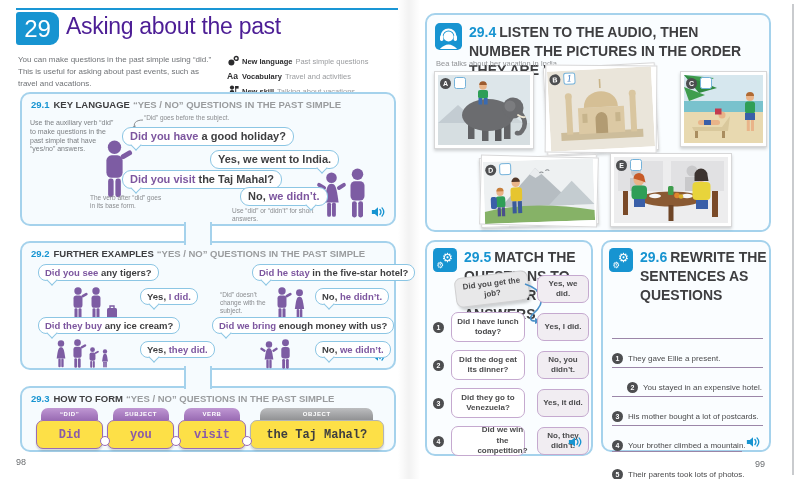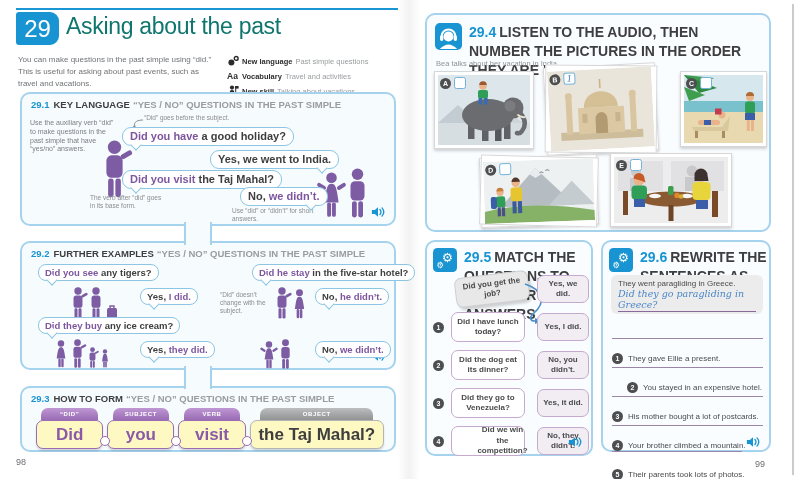--- a/index.html
+++ b/index.html
@@ -8,21 +8,21 @@
   .page { position:absolute; top:0; height:479px; }
   .page-left { left:0; width:408px; }
   .page-right { left:408px; width:392px; }
   .gutter { position:absolute; left:398px; top:0; width:22px; height:479px;
             background:linear-gradient(to right, rgba(0,0,0,0) 0%, rgba(0,0,0,.05) 50%, rgba(0,0,0,0) 100%); }
   .edge-line { position:absolute; left:792px; top:4px; width:1.5px; height:471px; background:#c9cbce; }
 
   .top-rule { position:absolute; left:16px; top:8px; width:382px; height:2px; background:#1a96d5; }
   .unit-num { position:absolute; left:16px; top:12px; width:43px; height:33px; background:#1794d1;
               border-radius:3px 9px 9px 3px; color:#fff; font-size:24px; display:flex; align-items:center; justify-content:center; }
-  .unit-title { position:absolute; left:66px; top:13px; font-size:23px; font-weight:400; color:#0f766e; letter-spacing:-.3px; }
+  .unit-title { position:absolute; left:66px; top:13px; font-size:23px; font-weight:400; color:#4c1d95; letter-spacing:-.3px; }
   .intro-text { position:absolute; left:18px; top:54px; width:198px; font-size:8px; line-height:1.5; color:#6f7276; }
   .key-list { position:absolute; left:226px; top:55px; width:172px; }
   .key-row { display:flex; align-items:center; margin-bottom:4px; }
   .key-ico { width:13px; display:flex; justify-content:center; margin-right:3px; flex:none; }
   .key-label { font-size:7.5px; font-weight:bold; color:#2e2e30; margin-right:3px; white-space:nowrap; }
   .key-val { font-size:7.5px; color:#9a9c9f; white-space:nowrap; }
   .aa { font-size:8.5px; font-weight:bold; color:#2e2e30; }
 
   .panel { position:absolute; border:2px solid #a5d2ec; border-radius:10px; background:#f6fbfe; }
   .neck { position:absolute; left:184px; width:28px; background:#f6fbfe;
@@ -43,23 +43,23 @@
   .person { fill:#7d5ca3; overflow:visible; }
   .pgroup { position:absolute; display:flex; align-items:flex-end; gap:2px; }
   .audio { position:absolute; right:9px; bottom:6px; width:14px; height:12px; cursor:pointer; }
 
   .puzzle-row { position:absolute; left:14px; top:20px; width:348px; display:flex; gap:4px; }
   .piece { position:relative; flex:1; }
   .piece.wide { flex:2; }
   .ptab { height:12px; margin:0 auto; width:84%; border-radius:7px 7px 0 0;
           background:linear-gradient(#bf97d3,#9a6cb4); color:#fff; font-size:6px; font-weight:bold;
           text-align:center; line-height:13px; letter-spacing:.6px; }
-  .pbody { height:29px; background:#fef9c3; border:1.6px solid #9a6cb4; border-radius:7px;
-           display:flex; align-items:center; justify-content:center; font-weight:bold; font-size:17px;
-           color:#8a5aa8; box-shadow:0 2px 2px rgba(0,0,0,.14); }
+  .pbody { height:29px; background:#fde047; border:1.6px solid #9a6cb4; border-radius:7px;
+           display:flex; align-items:center; justify-content:center; font-weight:bold; font-size:12px;
+           color:#8a5aa8; box-shadow:0 2px 2px rgba(0,0,0,.14);font-family:Liberation Mono, monospace; }
   .piece.gray .ptab { background:linear-gradient(#bcbdbf,#919294); }
   .piece.gray .pbody { border-color:#b3b4b6; color:#3e3e40; }
   .knob { position:absolute; top:27.5px; width:10px; height:10px; border-radius:50%;
           background:#fff; border:1.6px solid #9a6cb4; z-index:2; }
 
   .ex-head { position:absolute; display:flex; align-items:flex-start; }
   .ex-ico { flex:none; margin-right:7px; }
   .ex-title { font-size:14px; font-weight:bold; color:#3e3e40; line-height:1.35; }
   .ex-title .num { color:#1794d1; margin-right:3px; }
   .caption { position:absolute; font-size:7.5px; color:#919396; }
@@ -251,20 +251,21 @@
           </svg>
         <svg class="person" viewBox="0 0 20 40" height="21" width="11">
             <use href="#g-man-wave"></use>
           </svg>
         <svg class="person" viewBox="0 0 20 40" height="19" width="10">
             <use href="#g-woman"></use>
           </svg>
       </div>
       <div class="bubble small tail-l" style="left:118px; top:98px;"><span>Yes,</span><span class="hl"> they did.</span></div>
 
+      <div class="bubble small tail-l" style="left:190px; top:74px;"><span class="hl">Did we bring</span><span> enough money with us?</span></div>
       <div class="pgroup" style="left:240px; top:96px;">
         <svg class="person" viewBox="0 0 20 40" height="28" width="14">
             <use href="#g-woman-arms"></use>
           </svg>
         <svg class="person" viewBox="0 0 20 40" height="30" width="15">
             <use href="#g-man"></use>
           </svg>
       </div>
       <div class="bubble small tail-l" style="left:293px; top:98px;"><span>No,</span><span class="hl"> we didn’t.</span></div>
 
@@ -504,24 +505,20 @@
         <span class="ex-ico">
           <svg width="24" height="24" viewBox="0 0 28 28">
               <rect width="28" height="28" rx="5" fill="#1794d1"></rect>
               <text x="17" y="11.5" font-family="DejaVu Sans" font-size="15" fill="#ffffff" text-anchor="middle" dominant-baseline="central">⚙</text>
               <text x="8.5" y="19.5" font-family="DejaVu Sans" font-size="10" fill="#ffffff" text-anchor="middle" dominant-baseline="central">⚙</text>
             </svg>
         </span>
         <span class="ex-title" style="width:128px; white-space:normal;"><span class="num">29.6</span><span>REWRITE THE SENTENCES AS QUESTIONS</span></span>
       </div>
 
-      <div class="ex-box" style="left:8px; top:33px; width:152px;">
-        <div class="ex-sent">They went paragliding in Greece.</div>
-        <div class="hand hand-line">Did they go paragliding in Greece?</div>
-      </div>
 
       <div class="sent-row" style="left:9px; top:72px;">
         <span class="circ">1</span>
           <span class="sent">They gave Ellie a present.</span>
       </div>
       <div class="write-line" style="left:9px; top:96px; width:151px;"></div>
 
       <div class="sent-row" style="left:9px; top:101px;padding-left:15px;">
         <span class="circ">2</span>
           <span class="sent">You stayed in an expensive hotel.</span>

